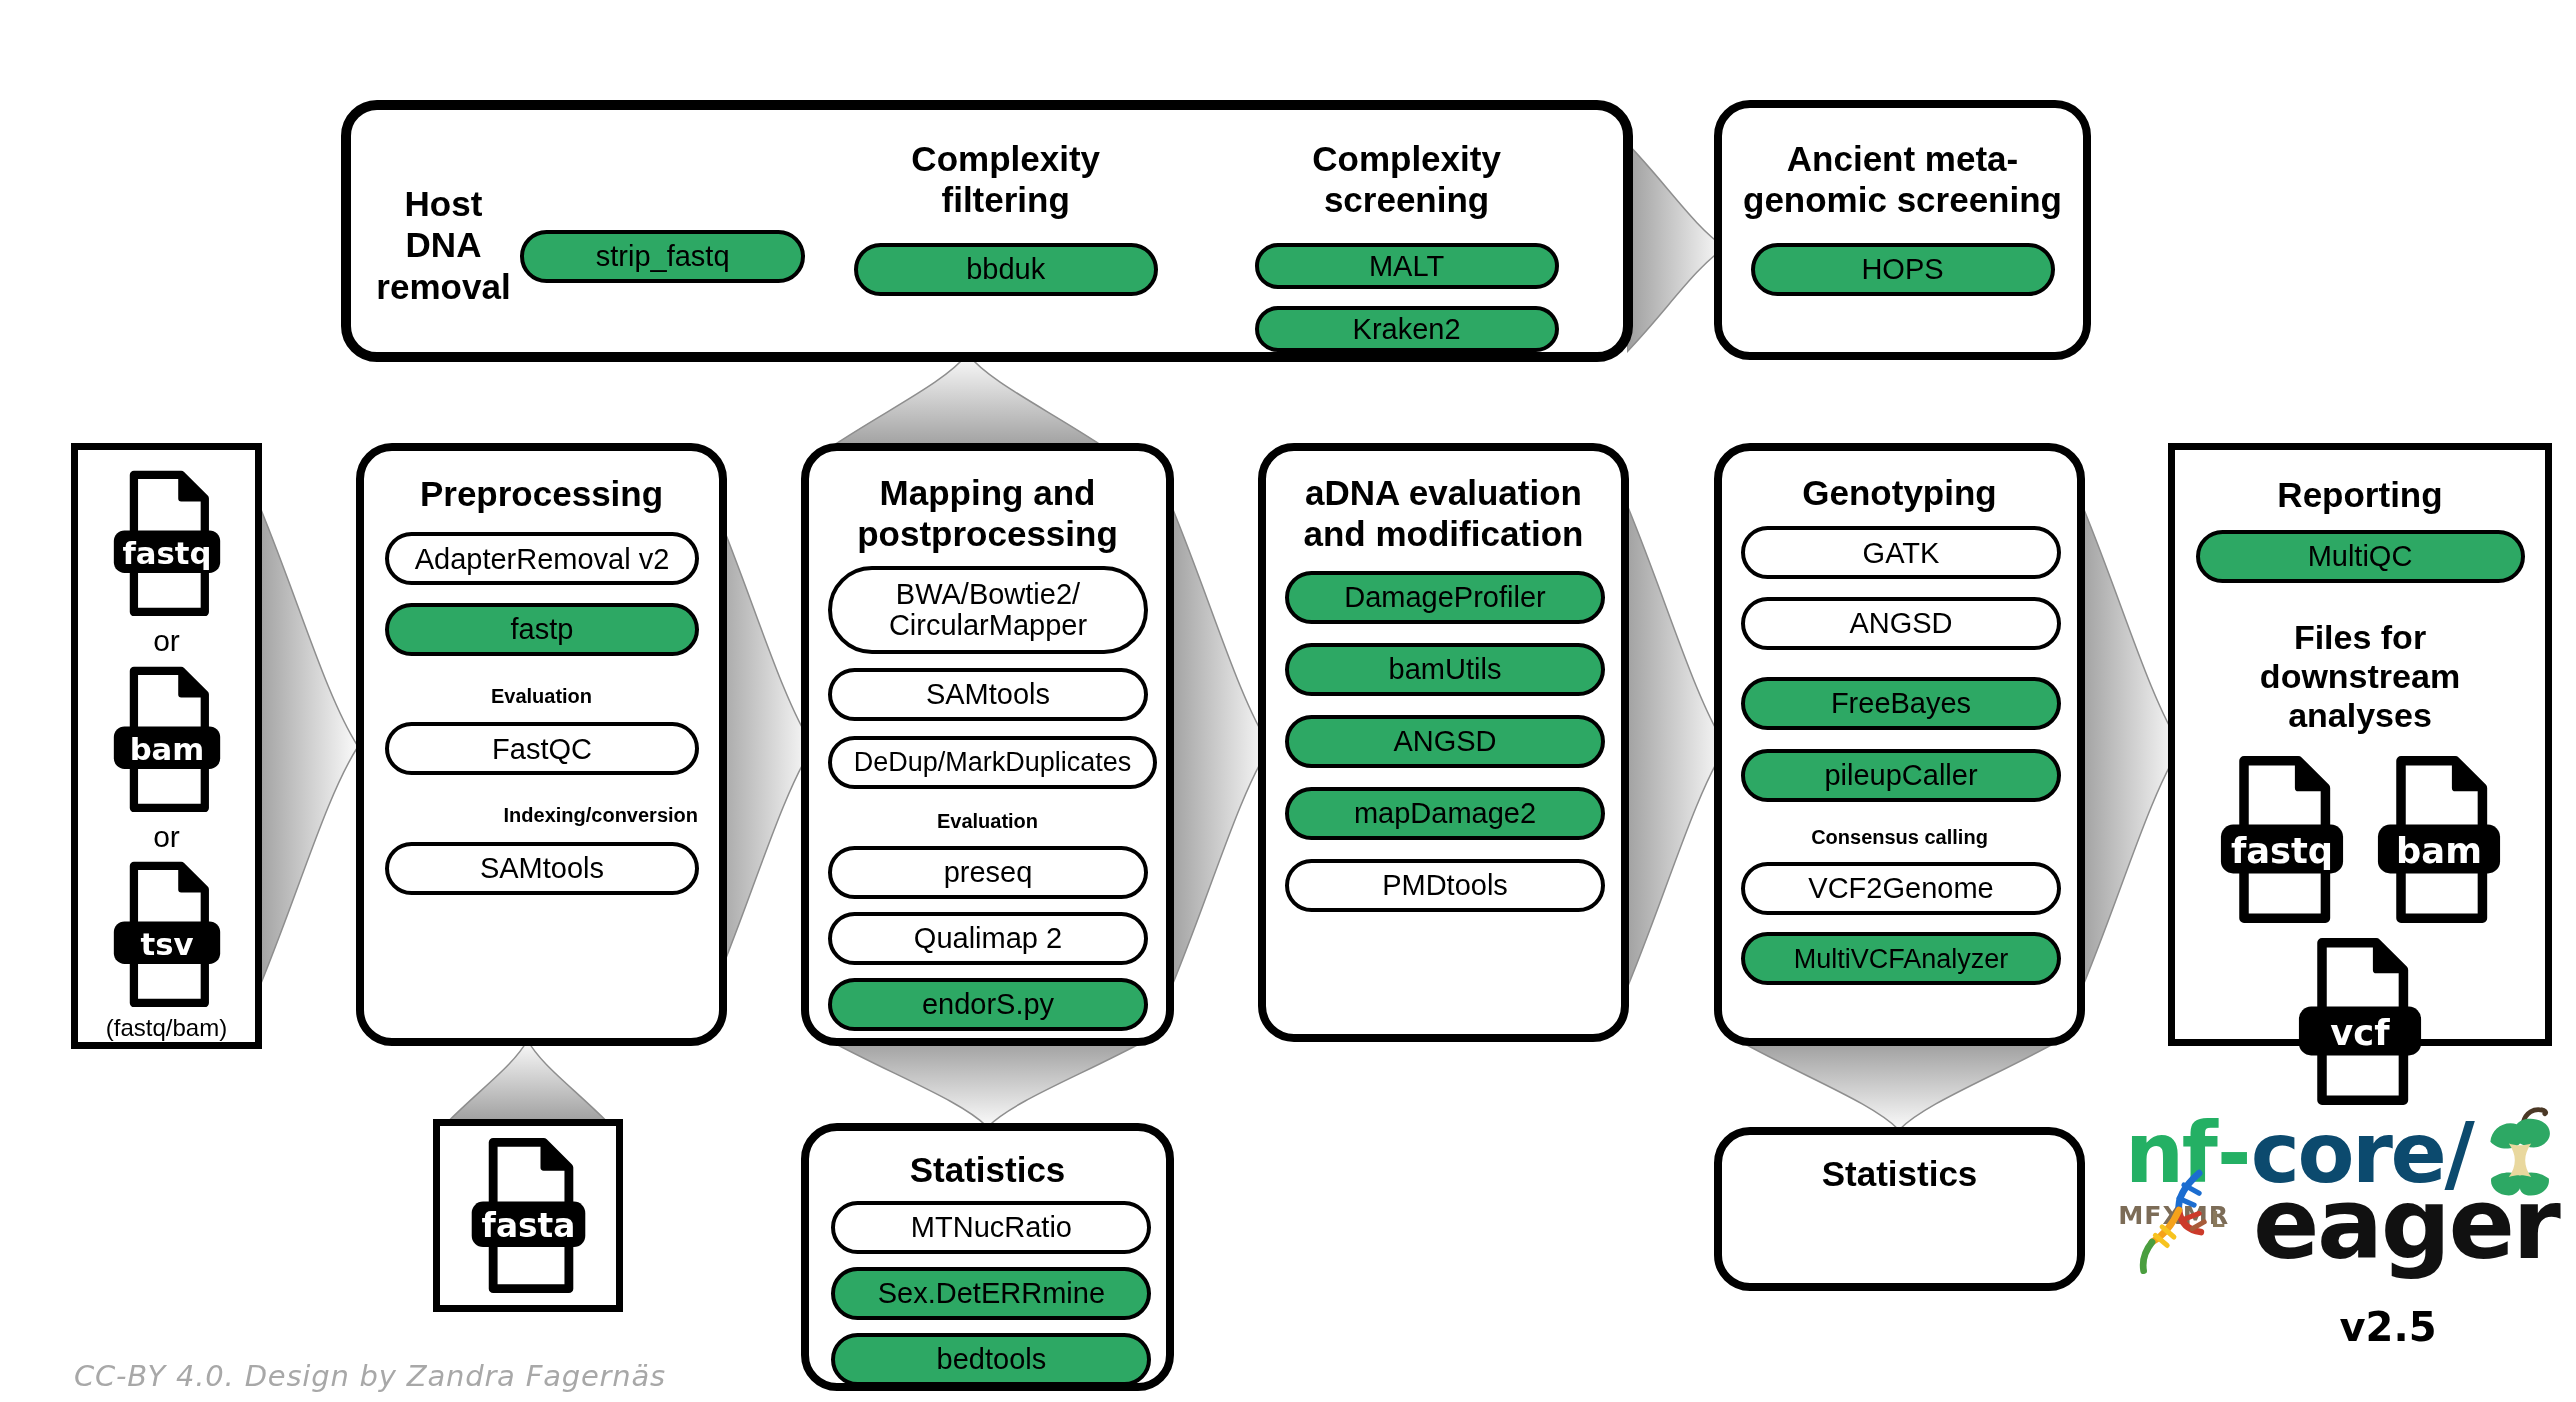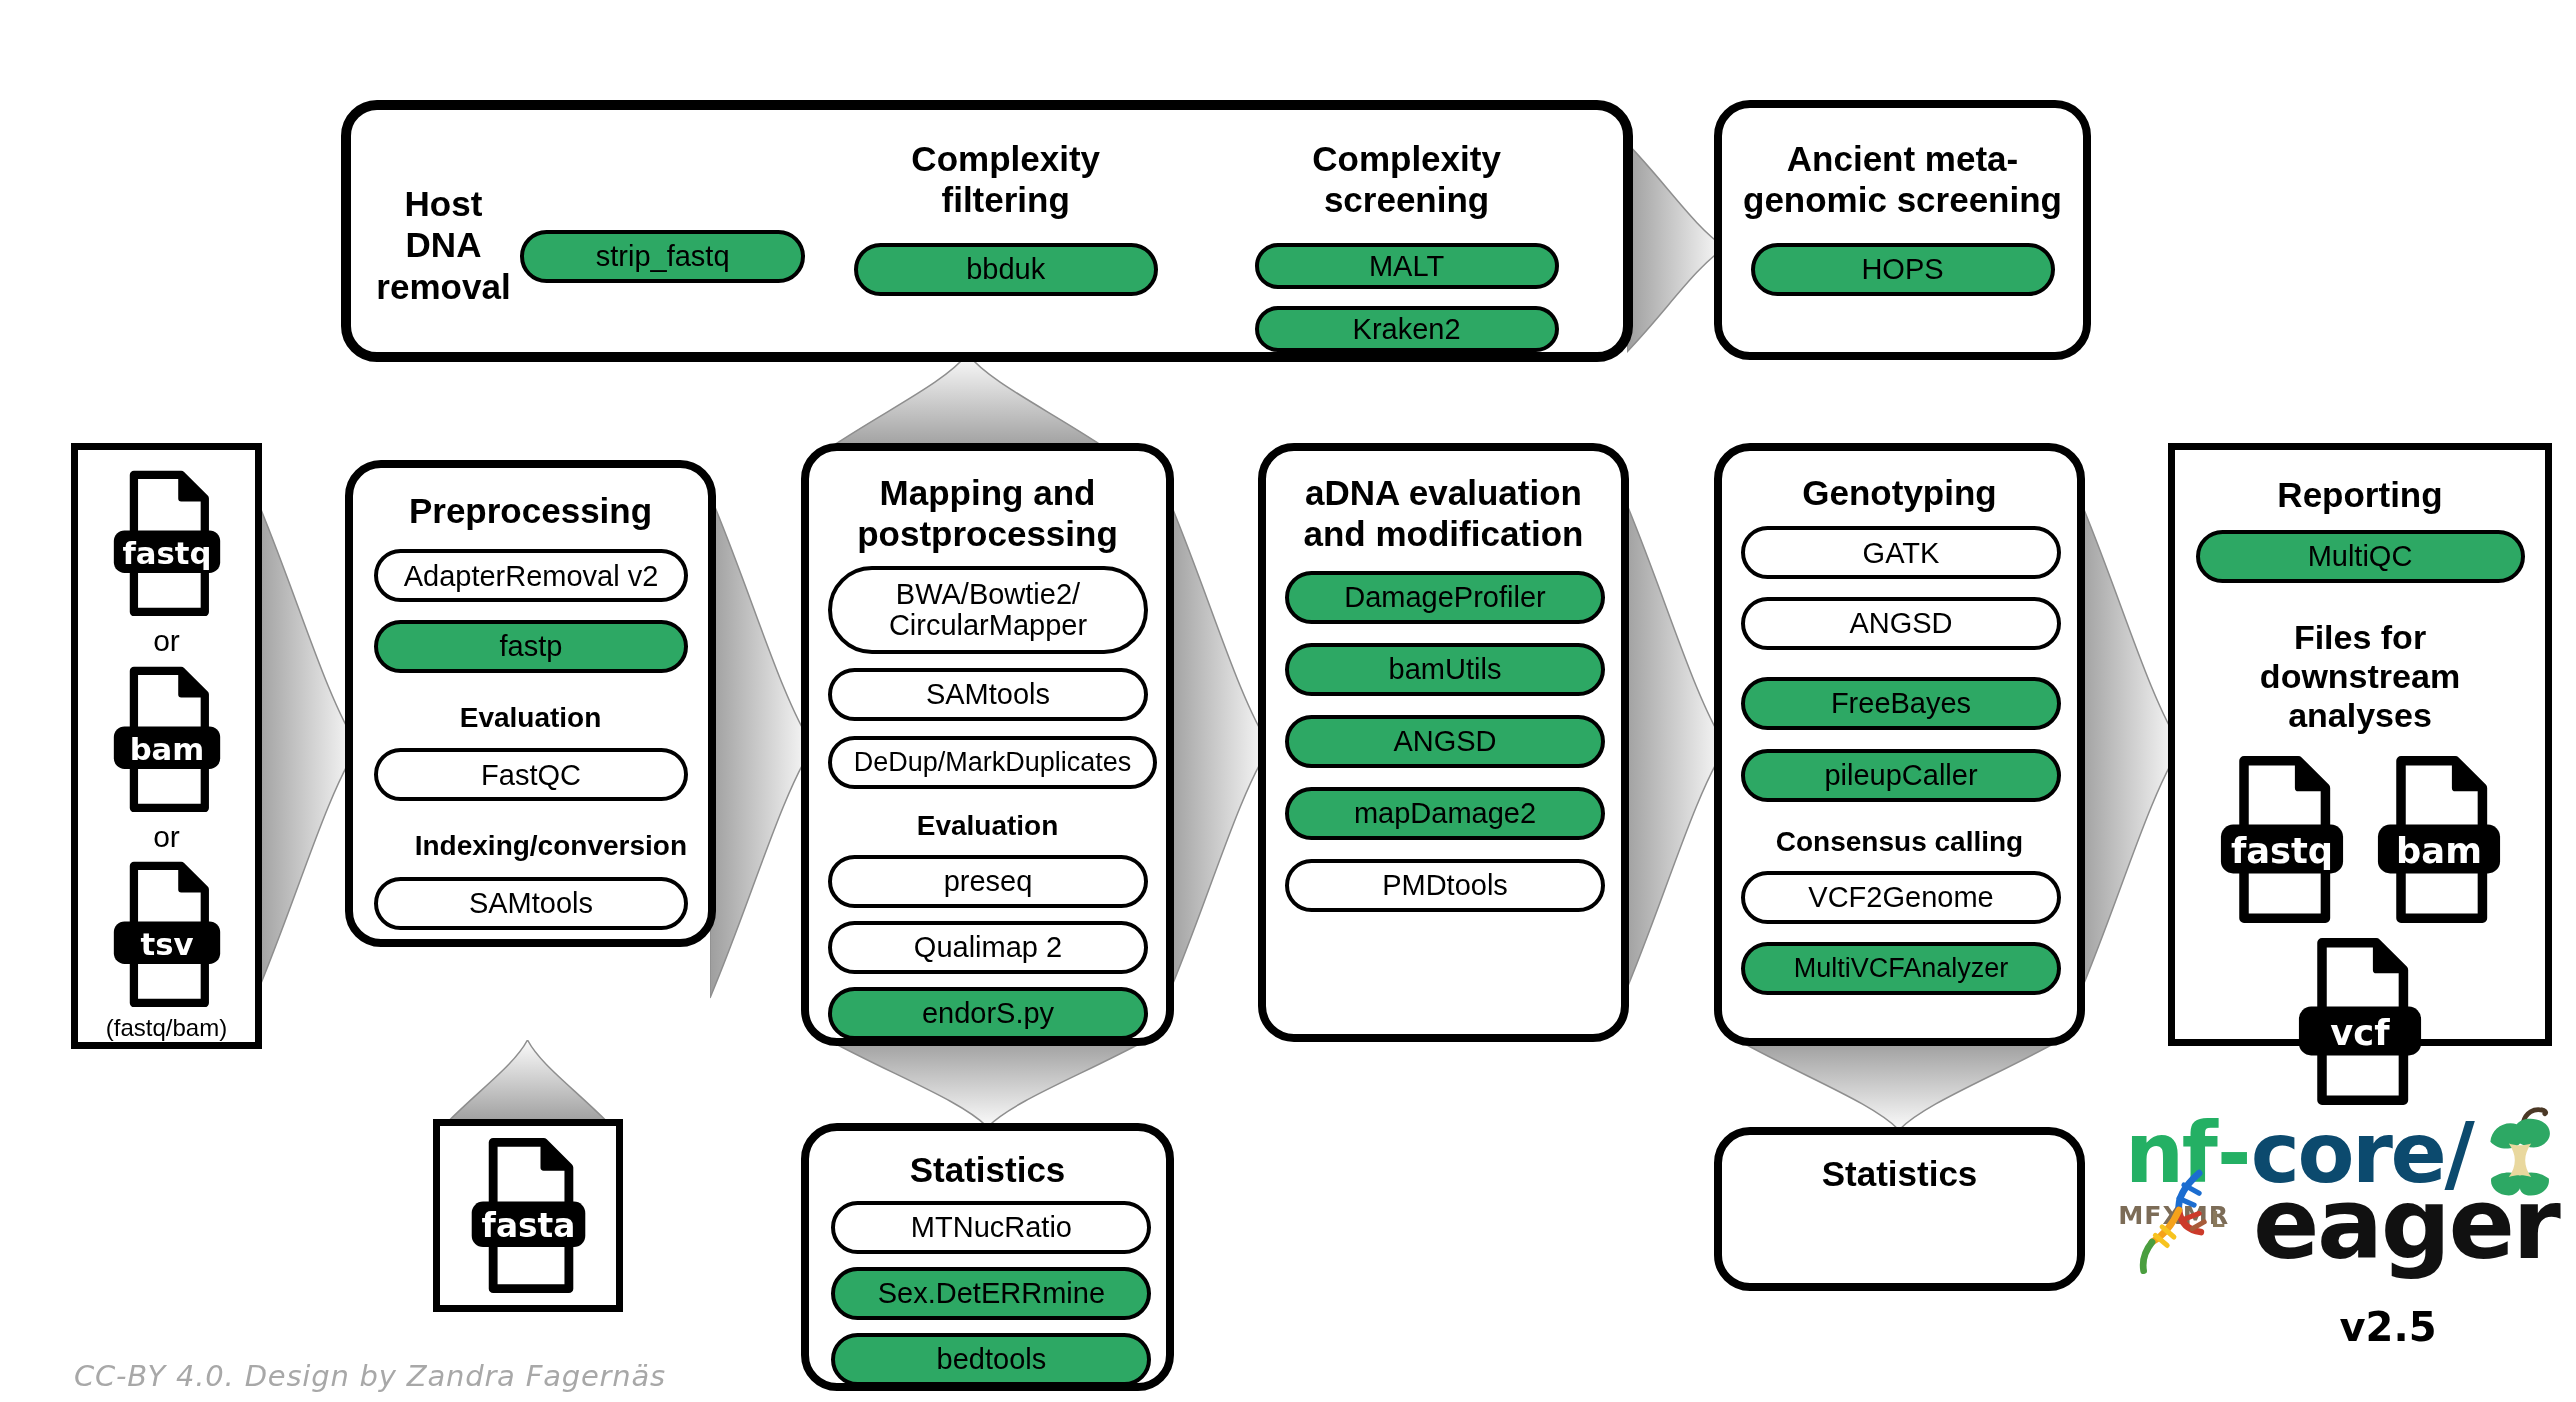--- a/index.html
+++ b/index.html
@@ -6,21 +6,21 @@
   html,body { background:#ffffff; }
   #stage {
     position:relative; width:2576px; height:1403px; background:#fff;
     font-family:"Liberation Sans", sans-serif; color:#000; overflow:hidden;
   }
   
   .box { position:absolute; background:#fff; border:8.8px solid #000; border-radius:36px; }
   .box.thick { border-width:10.4px; }
   .box.square { border-radius:0; border-width:7.2px; }
   .box-title { font-weight:bold; font-size:35px; text-align:center; line-height:1.18; }
-  .box-sub   { font-weight:bold; font-size:28px; text-align:center; line-height:1.15; }
+  .box-sub   { font-weight:bold; font-size:20px; text-align:center; line-height:1.15; }
   
   .pill {
     height:53px; border:4.8px solid #000; border-radius:800px; background:#fff;
     display:flex; align-items:center; justify-content:center;
     font-size:29px; line-height:1.05; text-align:center;
   }
   .pill.green { background:var(--green); }
   .pill.two-line { height:88px; flex-direction:column; border-radius:44px; }
   
   svg.funnel { position:absolute; display:block; }
@@ -147,21 +147,21 @@
     <div class="or-label" style="margin:6.4px 0;">or</div>
     <svg class="file-icon" width="128" height="162" viewBox="0 0 100 126">
       <path d="M22,5 H62 L82,25 V121 H22 Z" fill="#fff" stroke="#000" stroke-width="7" stroke-linejoin="round"></path>
       <path d="M62,5 L82,25 H62 Z" fill="#000" stroke="#000" stroke-width="5" stroke-linejoin="round"></path>
       <rect x="5" y="52" width="90" height="36" rx="9" fill="#000"></rect>
       <text x="50" y="80" text-anchor="middle" font-size="26" font-weight="bold" fill="#fff" font-family="DejaVu Sans, sans-serif">tsv</text>
     </svg>
     <div class="caption" style="margin-top:4.8px;">(fastq/bam)</div>
   </div>
 
-  <div class="box" style="left:345px;top:443px;width:371px;height:487px;padding:22.4px 21px 0 21px;margin-top:17px;">
+  <div class="box" style="left:356px;top:443px;width:371px;height:603px;padding:22.4px 21px 0 21px;">
     <div class="box-title">Preprocessing</div>
     <div class="pill" style="margin:17.6px auto 0;width:314px;">AdapterRemoval v2</div>
     <div class="pill green" style="margin:17.6px auto 0;width:314px;">fastp</div>
     <div class="box-sub" style="margin-top:29px;">Evaluation</div>
     <div class="pill" style="margin:14.4px auto 0;width:314px;">FastQC</div>
     <div class="box-sub" style="margin-top:29px;text-align:right;">Indexing/conversion</div>
     <div class="pill" style="margin:14.4px auto 0;width:314px;">SAMtools</div>
   </div>
 
   <div class="box" style="left:801px;top:443px;width:373px;height:603px;padding:21px 19px 0 19px;">

